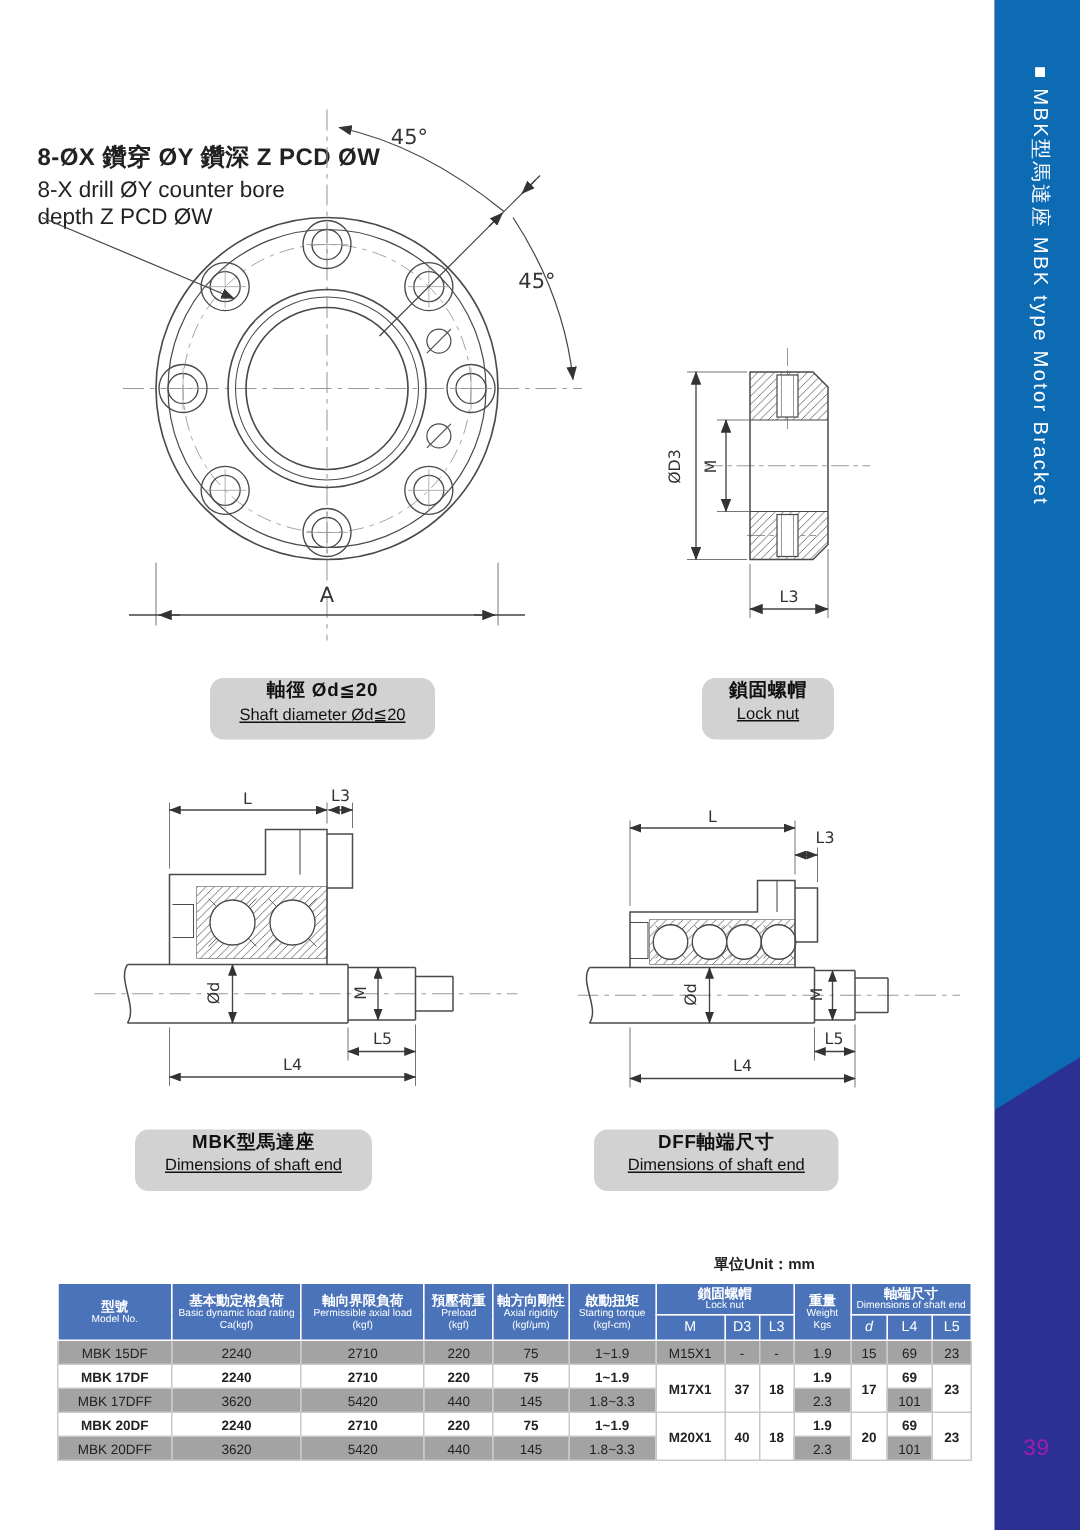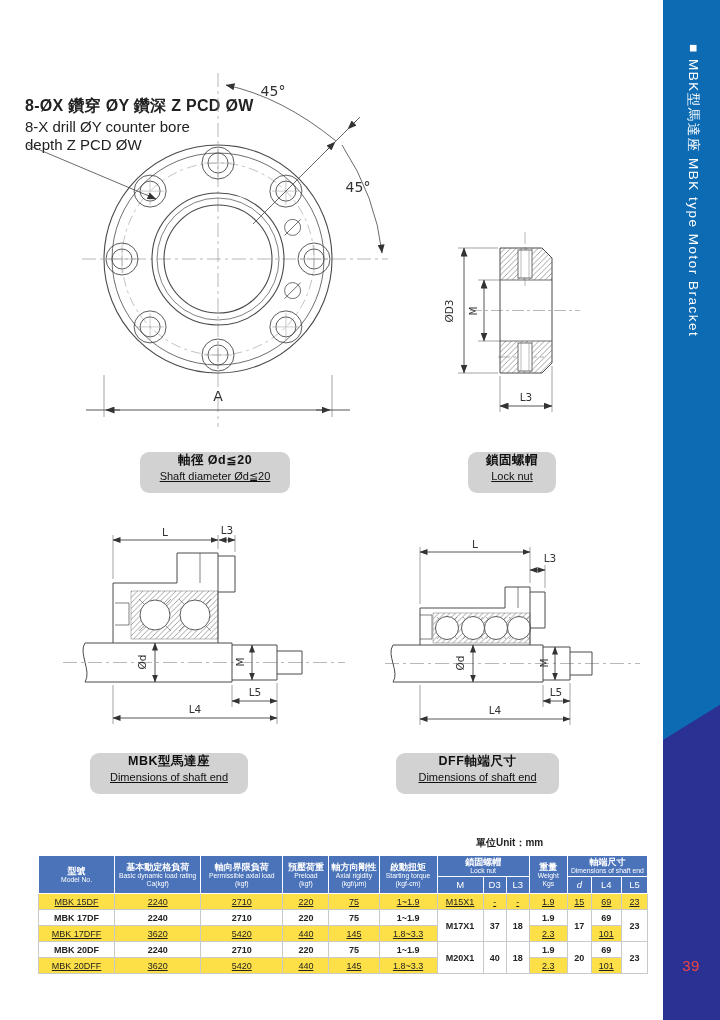--- a/index.html
+++ b/index.html
@@ -24,32 +24,32 @@
   
   table.spec{position:absolute;left:38px;top:855px;width:610px;border-collapse:collapse;
              table-layout:fixed;}
   table.spec th{background:#4a73b9;color:#fff;font-weight:normal;border:1px solid #fff;
                 padding:1px 0;vertical-align:middle;line-height:1.15;}
   table.spec .h-zh{font-size:9px;font-weight:bold;}
   table.spec .h-en{font-size:6.8px;}
   table.spec tr.h2 th{font-size:9.5px;height:16px;padding:0;}
   table.spec td{border:1px solid #c9c9c9;font-size:9px;text-align:center;height:15px;
                 padding:0;color:#222;}
-  table.spec tr.odd td{background:#fde047;text-decoration:underline;}
+  table.spec tr.odd td{background:#a3a3a3;}
   table.spec tr.even td{background:#fff;font-weight:bold;}
   table.spec .ital{font-style:italic;}
   
   .sidebar{position:absolute;left:663px;top:0;width:57px;height:1020px;background:#2b3192;}
   .sidebar .top{position:absolute;inset:0;background:#0d6bb4;
                 clip-path:polygon(0 0,100% 0,100% 69.1%,0 72.55%);}
   .vtitle{position:absolute;left:702px;top:44px;transform:rotate(90deg);
           transform-origin:0 0;white-space:nowrap;color:#fff;font-size:13.5px;
           letter-spacing:1.5px;}
   .pagenum{position:absolute;left:676px;top:957px;width:30px;text-align:center;
-           color:#ef4444;font-size:15px;letter-spacing:.5px;}
+           color:#a21caf;font-size:15px;letter-spacing:.5px;}
 </style>
 </head>
 <body>
 
 <div class="page">
 
   <div class="callout">
     <div class="zh">8-ØX 鑽穿 ØY 鑽深 Z PCD ØW</div>
     <div class="en">
       <div>8-X drill ØY counter bore</div>

